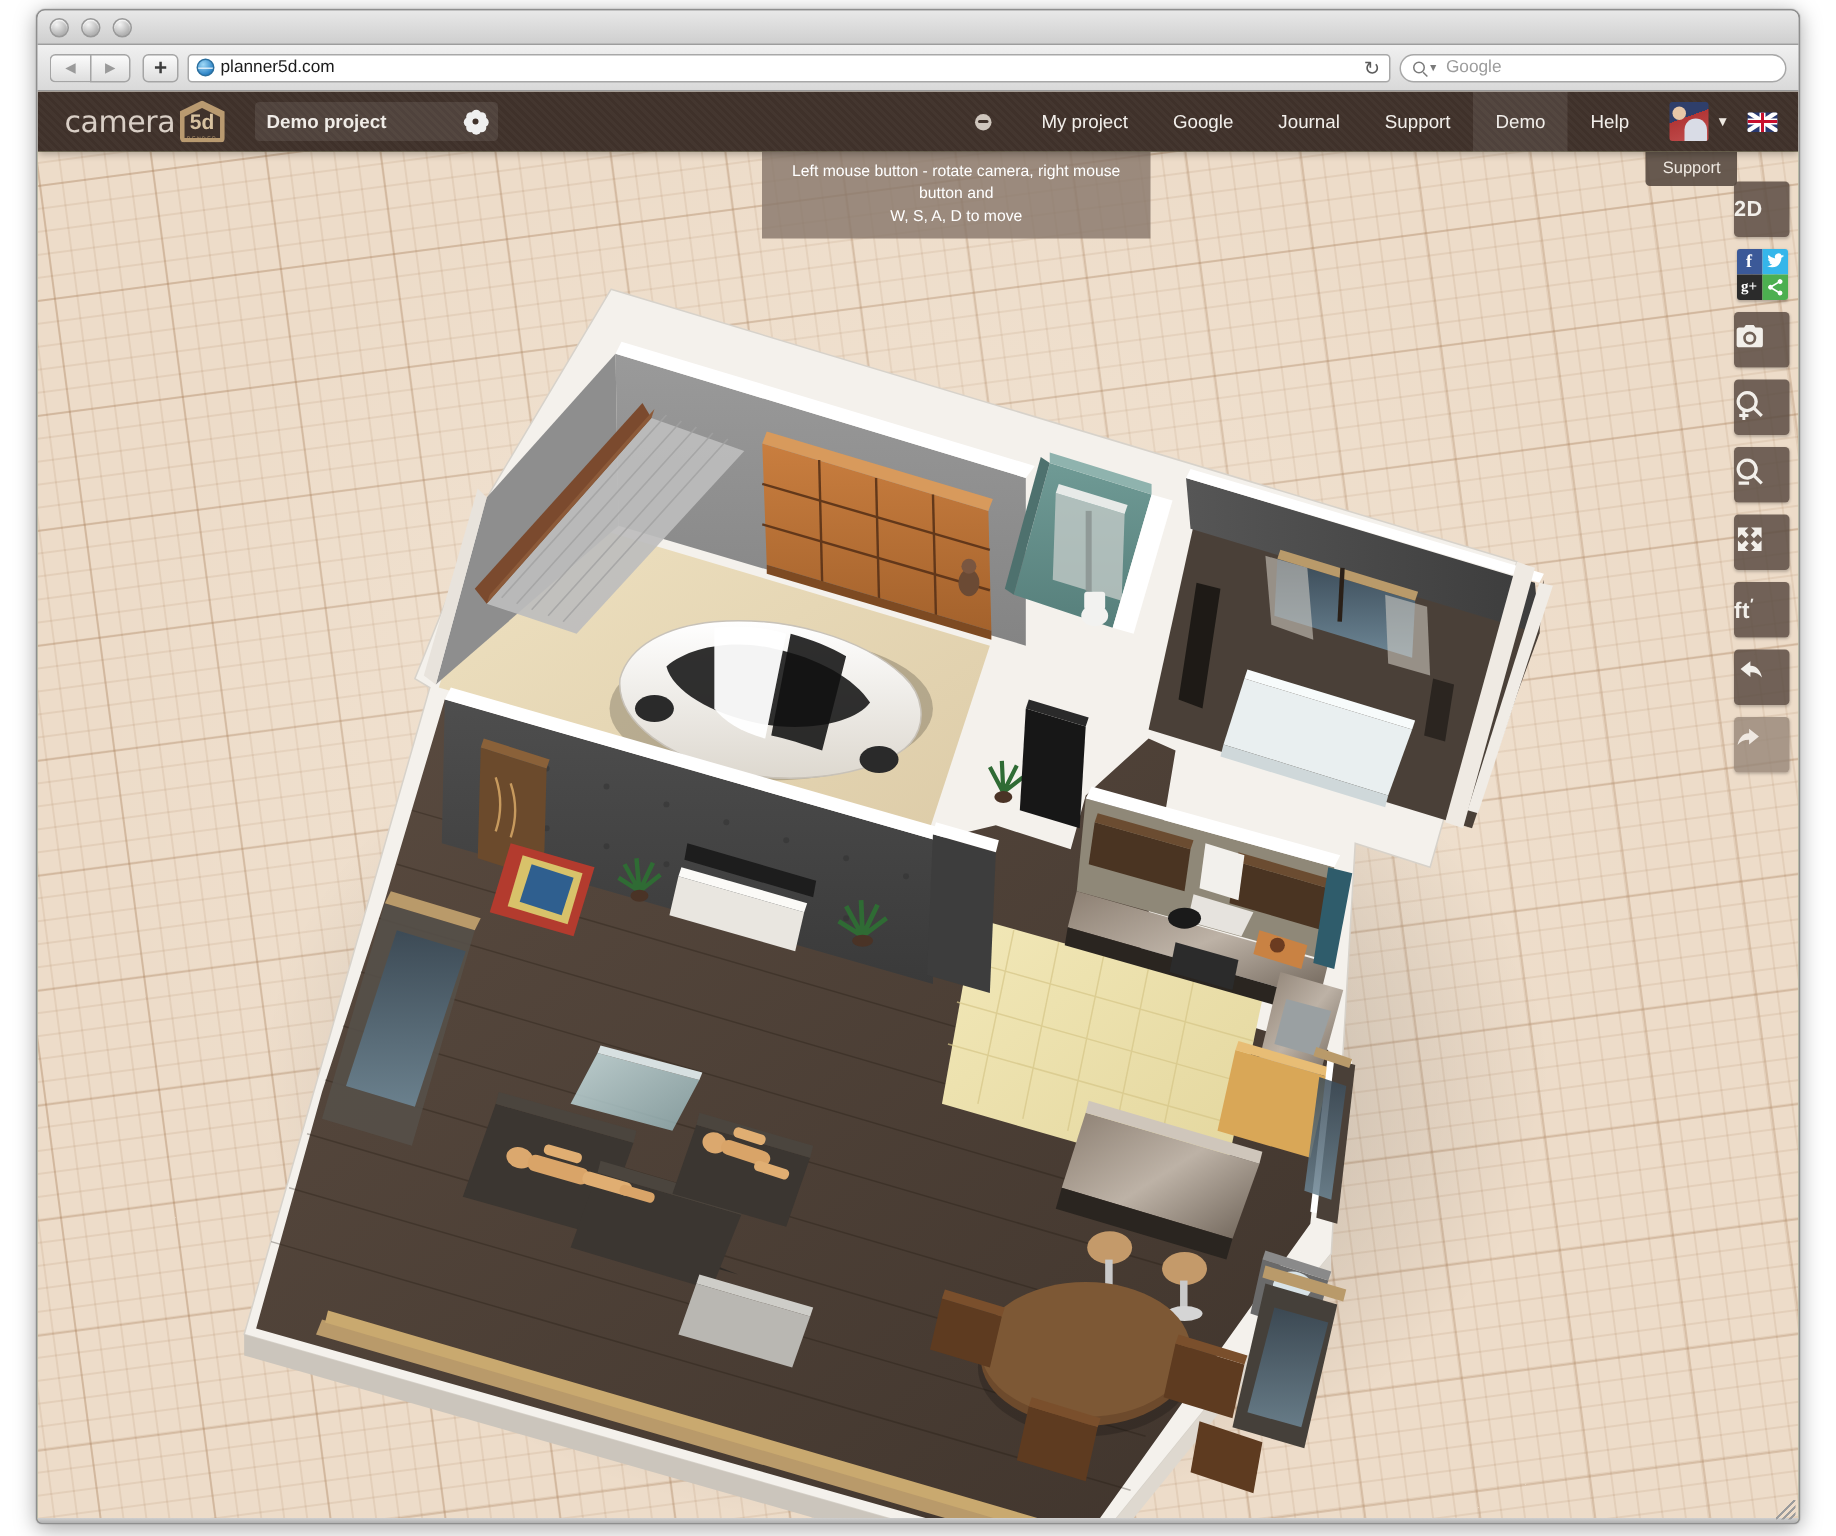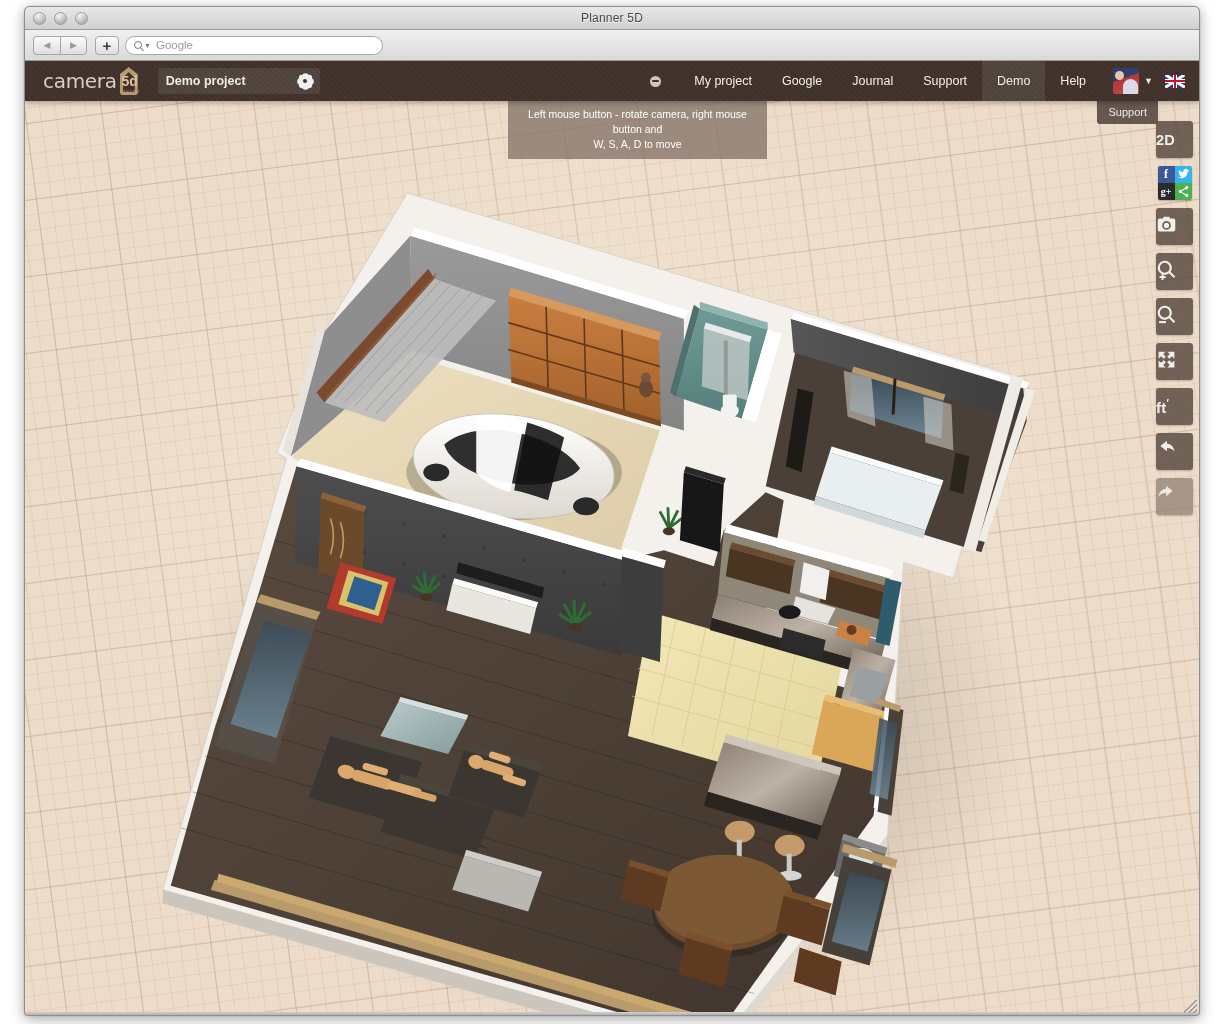--- a/index.html
+++ b/index.html
@@ -120,22 +120,22 @@
       repeating-linear-gradient(45deg, rgba(255,255,255,.018) 0 2px, rgba(0,0,0,.018) 2px 4px);
     display: flex; align-items: center;
     box-shadow: 0 2px 5px rgba(0,0,0,.28);
   }
   #logo { display: flex; align-items: center; margin-left: 18px; gap: 3px; }
   #logo-word {
     font-size: 20px; color: #d9cfc6; letter-spacing: -.3px;
     font-family: "DejaVu Sans", sans-serif;
   }
   #logo-badge {
-    width: 18px; height: 28px; position: relative;
-    display: flex; align-items: center; justify-content: flex-end;
+    width: 30px; height: 28px; position: relative;
+    display: flex; align-items: center; justify-content: center;
   }
   #logo-badge .house {
     position: absolute; inset: 0;
     background: #b99a70;
     clip-path: polygon(50% 0%, 100% 26%, 100% 100%, 0% 100%, 0% 26%);
     border-radius: 3px;
   }
   #logo-badge .inner {
     position: absolute; left: 3px; right: 3px; top: 5px; bottom: 3px;
     background: #40322b;
@@ -320,29 +320,33 @@
 
 <div id="desktop">
   <div id="browser-window">
 
     <div id="titlebar">
       <div id="traffic">
         <div class="tl"></div>
         <div class="tl"></div>
         <div class="tl"></div>
       </div>
-      <div id="window-title">Planner 5D</div>
     </div>
 
     <div id="toolbar">
       <div class="navgroup">
         <div class="navbtn left">◀</div>
         <div class="navbtn right">▶</div>
       </div>
       <div class="plusbtn">+</div>
+      <div id="urlbar">
+        <span class="favicon"></span>
+        <span id="url-text">planner5d.com</span>
+        <span id="reload">↻</span>
+      </div>
       <div id="searchbar">
         <span class="mag"></span>
         <span class="caret-s">▼</span>
         <span id="search-placeholder">Google</span>
       </div>
     </div>
 
     <div id="page">
 
       <div id="app-header">

